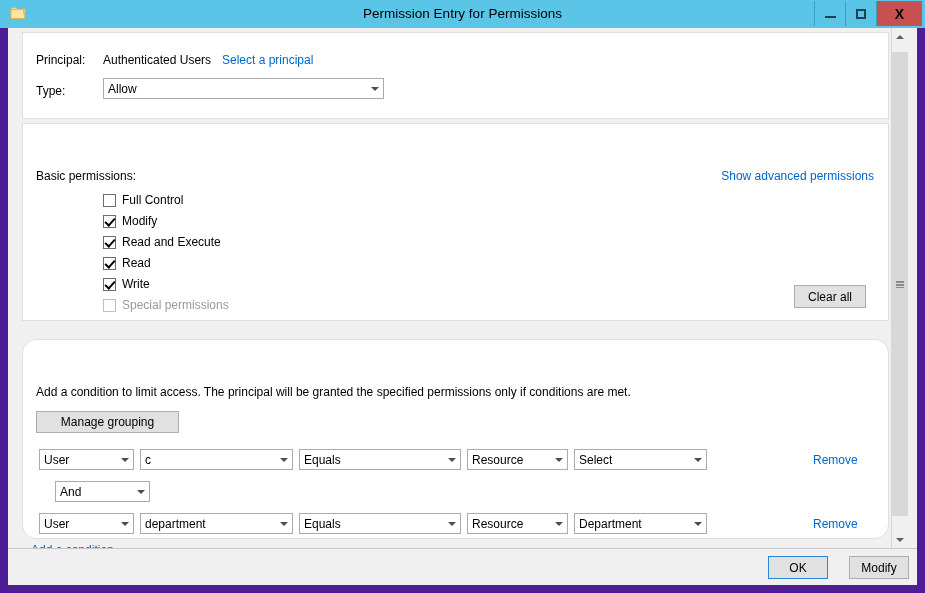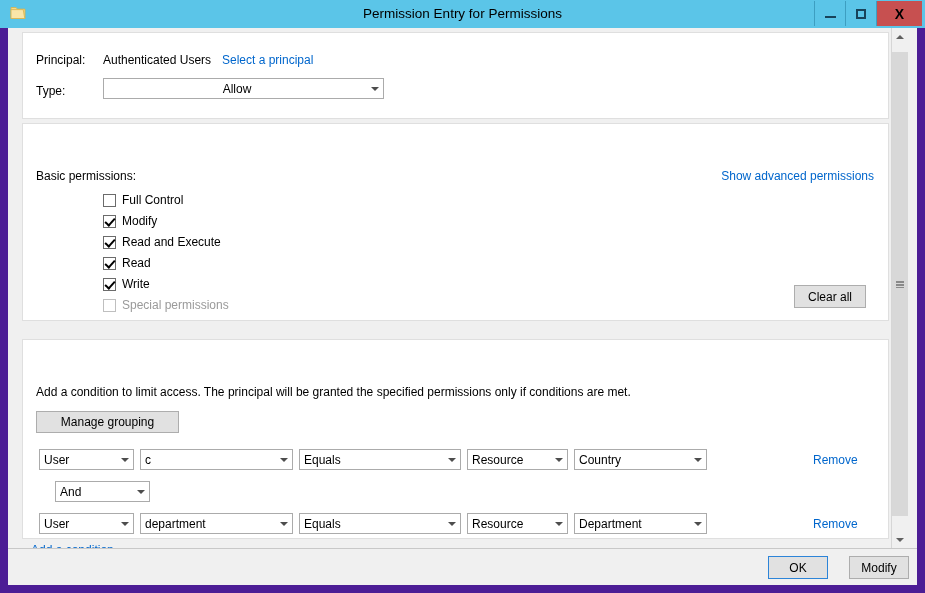--- a/index.html
+++ b/index.html
@@ -154,21 +154,21 @@
   }
   
   .panel {
     position: absolute;
     background: #FFFFFF;
     border: 1px solid #DFDFDF;
     box-sizing: border-box;
   }
   #panel-principal { left: 14px; top: 4px;   width: 867px; height: 87px; }
   #panel-permissions { left: 14px; top: 95px;  width: 867px; height: 198px; }
-  #panel-conditions { left: 14px; top: 311px; width: 867px; height: 200px; }
+  #panel-conditions { left: 14px; top: 311px; width: 867px; height: 200px; border-radius: 14px; }
 
   .lbl {
     position: absolute;
     font-size: 12px;
     color: #000000;
     white-space: nowrap;
     font-family: "Liberation Sans", sans-serif;
   }
   .link {
     position: absolute;
@@ -314,21 +314,21 @@
   <div class="client">
 
     <div class="scroll-host">
 
       <div class="panel" id="panel-principal">
         <div class="lbl" style="left:13px; top:20px;">Principal:</div>
         <div class="lbl" style="left:80px; top:20px;">Authenticated Users</div>
         <div class="link" style="left:199px; top:20px;">Select a principal</div>
 
         <div class="lbl" style="left:13px; top:51px;">Type:</div>
-        <div class="combo" style="left:80px; top:45px; width:281px;text-align:center;">
+        <div class="combo" style="left:80px; top:45px; width:281px;">
           <span class="combo-text">Allow</span>
           <span class="combo-arrow">
               <i></i>
             </span>
         </div>
       </div>
 
       <div class="panel" id="panel-permissions">
         <div class="lbl" style="left:13px; top:45px;">Basic permissions:</div>
         <div class="link" style="right:14px; top:45px;">Show advanced permissions</div>
@@ -384,21 +384,21 @@
               <i></i>
             </span>
         </div>
         <div class="combo" style="left:444px; top:109px; width:101px;">
           <span class="combo-text">Resource</span>
           <span class="combo-arrow">
               <i></i>
             </span>
         </div>
         <div class="combo" style="left:551px; top:109px; width:133px;">
-          <span class="combo-text">Country</span>
+          <span class="combo-text">Select</span>
           <span class="combo-arrow">
               <i></i>
             </span>
         </div>
         <div class="link" style="left:790px; top:113px;">Remove</div>
 
         <div class="combo" style="left:32px; top:141px; width:95px;">
           <span class="combo-text">And</span>
           <span class="combo-arrow">
               <i></i>

